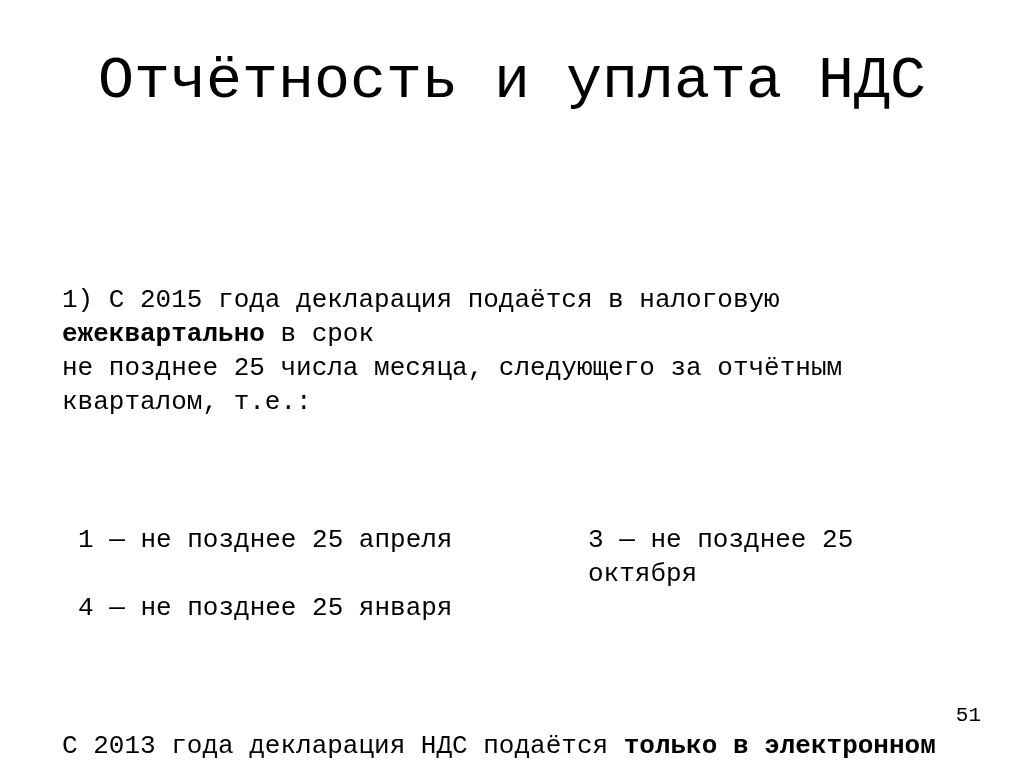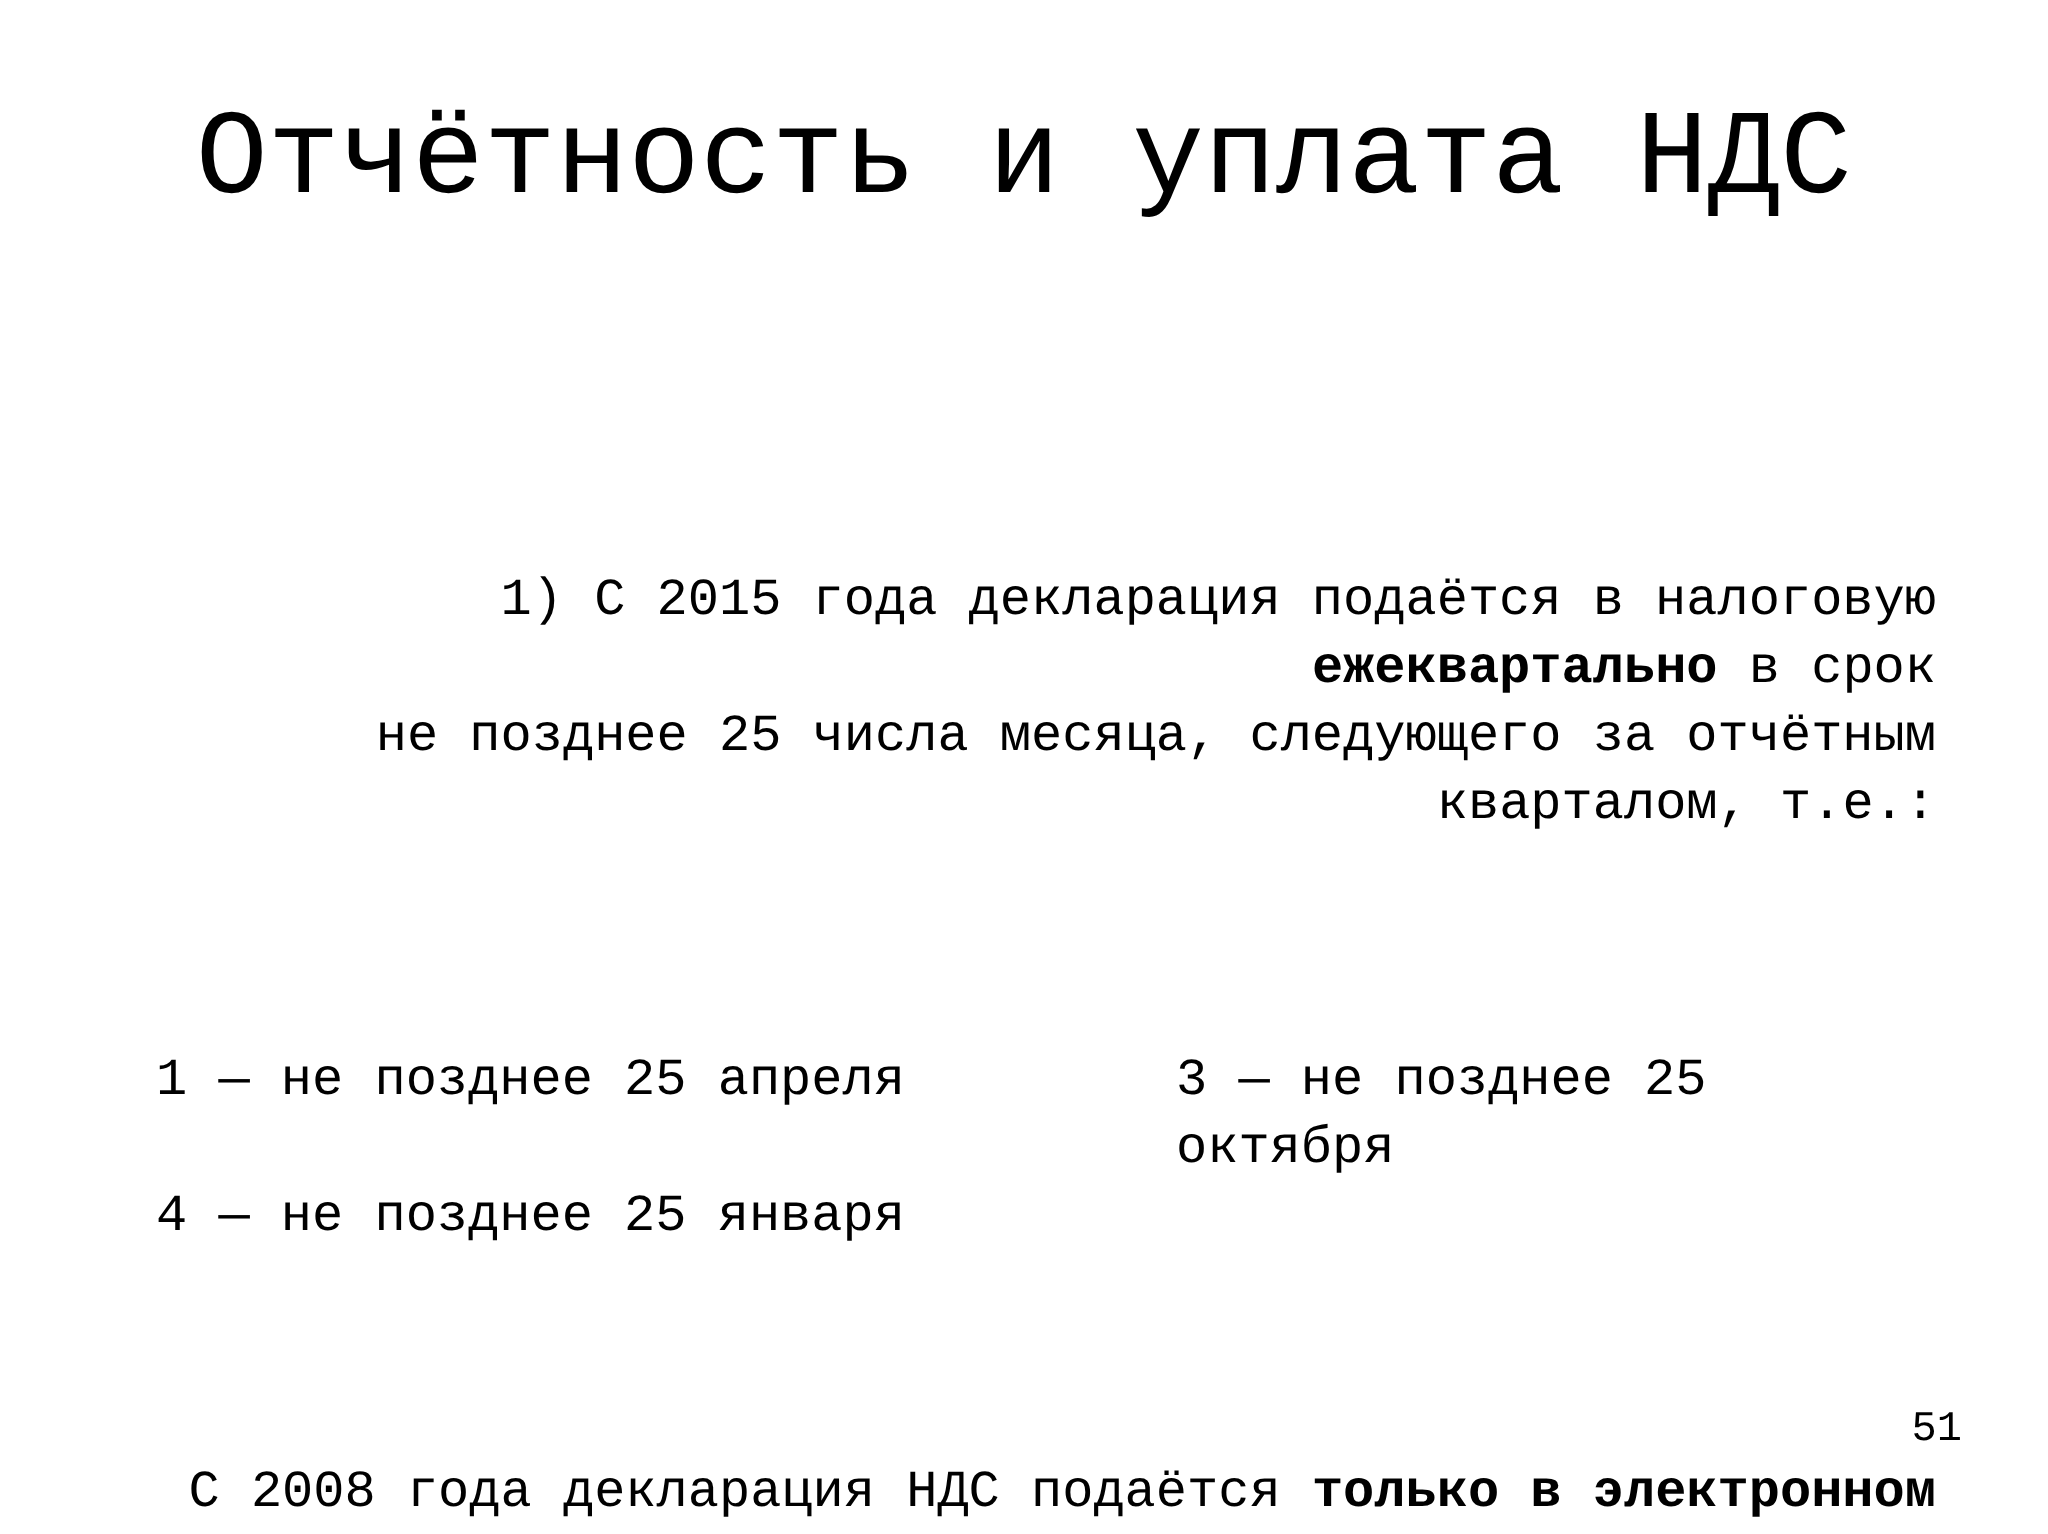--- a/index.html
+++ b/index.html
@@ -32,21 +32,20 @@
     position: absolute;
     left: 62px;
     top: 181px;
     width: 906px;
     font-size: 26px;
     line-height: 34px;
     white-space: pre-wrap;
   }
   .para {
     margin: 0 0 2px 0;
-    text-align: right;
   }
   .para b {
     font-weight: 700;
   }
   .deadlines {
     display: grid;
     grid-template-columns: 510px auto;
     margin: 0 0 2px 16px;
   }
   .deadline-cell {
@@ -72,21 +71,21 @@
 
     <p class="para"><span>1) С 2015 года декларация подаётся в налоговую </span><b>ежеквартально</b><span> в срок
 не позднее 25 числа месяца, следующего за отчётным кварталом, т.е.:</span></p>
 
     <div class="deadlines">
       <span class="deadline-cell">1 — не позднее 25 апреля</span>
       <span class="deadline-cell">3 — не позднее 25 октября</span>
       <span class="deadline-cell">4 — не позднее 25 января</span>
     </div>
 
-    <p class="para"><span>С 2008 года декларация НДС подаётся </span><b>только в электронном виде</b><span>.</span></p>
+    <p class="para"><span>С 2013 года декларация НДС подаётся </span><b>только в электронном виде</b><span>.</span></p>
 
     <p class="para">2) Также налогоплательщики НДС должны вести книги покупок и продаж,
 предназначенные:</p>
 
     
 
     
 
     
 

